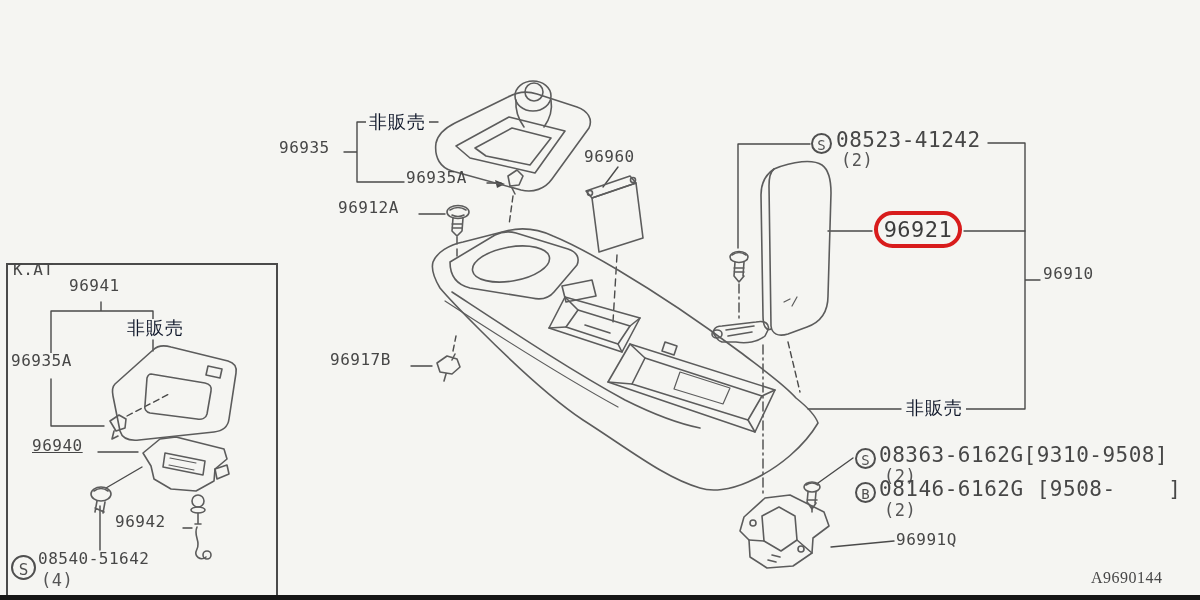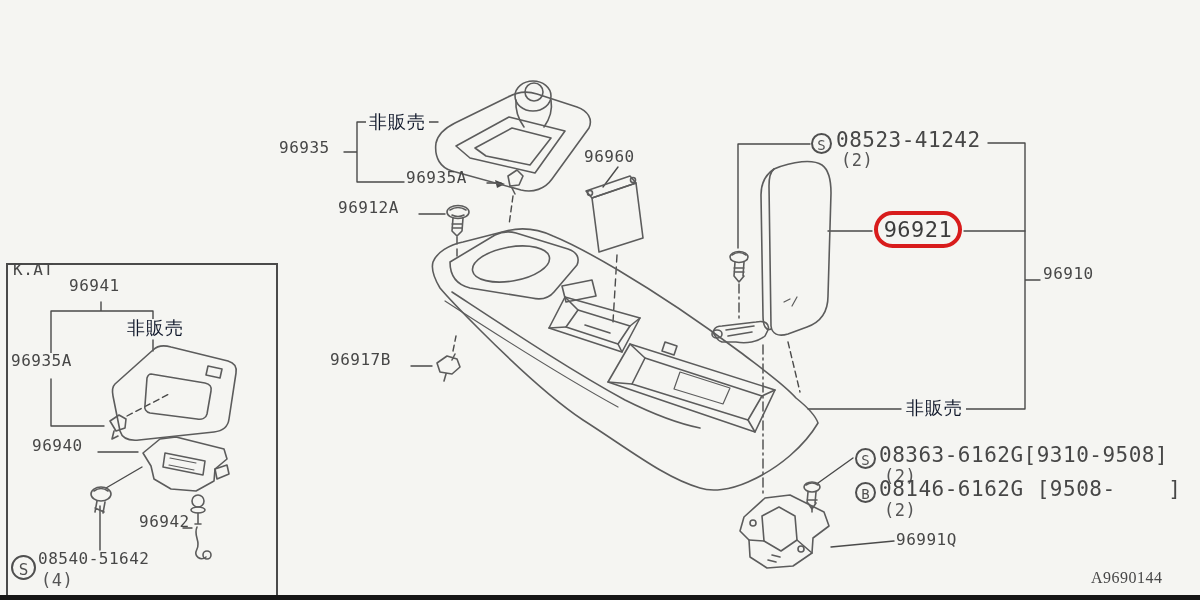--- a/index.html
+++ b/index.html
@@ -193,22 +193,22 @@
     </g>
   </g>
 </svg>
 
 <div class="inset-box"></div>
 
 <span class="lbl" style="left:13px;top:262px;">K.AT</span>
 <span class="lbl" style="left:69px;top:278px;">96941</span>
 <span class="lbl cjk" style="left:124px;top:319px;">非販売</span>
 <span class="lbl" style="left:11px;top:353px;background:#f5f5f2;">96935A</span>
-<span class="lbl" style="left:32px;top:438px;">96940</span>
-<span class="lbl" style="left:115px;top:514px;margin-left:24px;">96942</span>
+<span class="lbl" style="left:32px;top:438px;text-decoration:underline;">96940</span>
+<span class="lbl" style="left:115px;top:514px;">96942</span>
 <span class="marker marker-lg" style="left:11px;top:555px;">S</span>
 <span class="lbl" style="left:38px;top:551px;">08540-51642</span>
 <span class="lbl sm" style="left:41px;top:572px;">(4)</span>
 
 <span class="lbl" style="left:279px;top:140px;">96935</span>
 <span class="lbl cjk" style="left:366px;top:113px;">非販売</span>
 <span class="lbl" style="left:406px;top:170px;">96935A</span>
 <span class="lbl" style="left:338px;top:200px;">96912A</span>
 <span class="lbl" style="left:584px;top:132px;margin-top:17px;">96960</span>
 <span class="lbl" style="left:330px;top:352px;">96917B</span>

